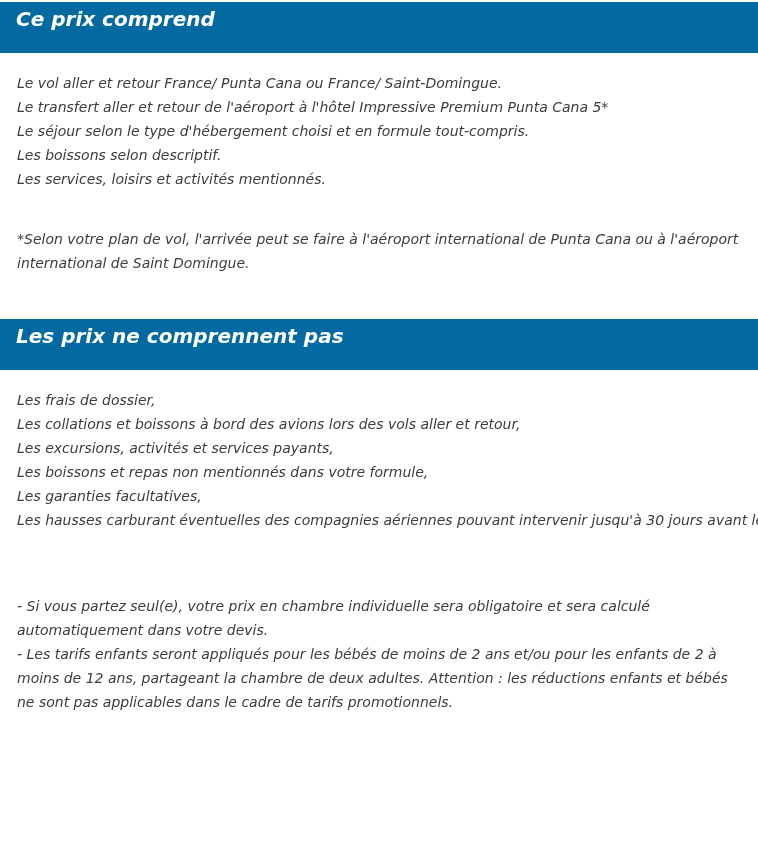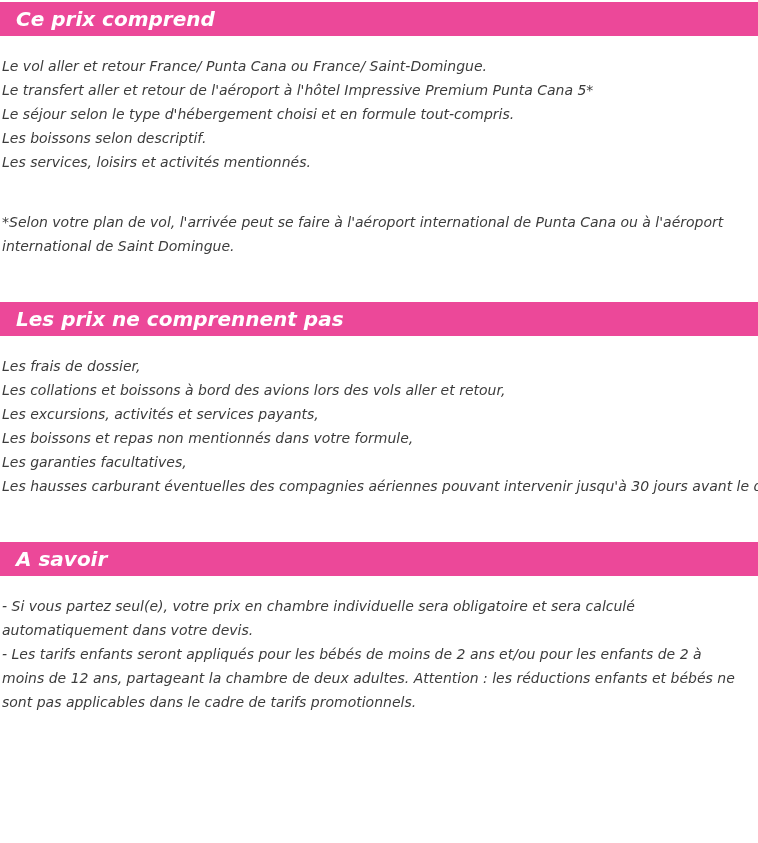--- a/index.html
+++ b/index.html
@@ -14,31 +14,31 @@
     color: #3c3c3c;
     overflow: hidden;
   }
   .section {
     margin: 0;
   }
   .section + .section {
     margin-top: 44px;
   }
   .section-header {
-    background: #ec4899;
+    background: #0369a1;
     color: #ffffff;
     font-size: 20px;
     line-height: 24px;
     font-weight: bold;
     font-style: italic;
-    padding: 5px 10px 5px 16px;
+    padding: 5px 10px 22px 16px;
     margin-top: 2px;
   }
   .section-body {
-    padding: 18px 12px 0 2px;
+    padding: 18px 12px 0 17px;
     font-style: italic;
     font-size: 14px;
     line-height: 24px;
   }
   .line {
     margin: 0;
     white-space: nowrap;
   }
   .para {
     margin: 0;
@@ -73,20 +73,17 @@
     <p class="line">Les frais de dossier,</p>
     <p class="line">Les collations et boissons à bord des avions lors des vols aller et retour,</p>
     <p class="line">Les excursions, activités et services payants,</p>
     <p class="line">Les boissons et repas non mentionnés dans votre formule,</p>
     <p class="line">Les garanties facultatives,</p>
     <p class="line">Les hausses carburant éventuelles des compagnies aériennes pouvant intervenir jusqu'à 30 jours avant le départ.</p>
   </div>
 </div>
 
 <div class="section">
-  <div class="section-header">
-    <span>A savoir</span>
-  </div>
   <div class="section-body">
     <p class="para">- Si vous partez seul(e), votre prix en chambre individuelle sera obligatoire et sera calculé automatiquement dans votre devis.</p>
     <p class="para">- Les tarifs enfants seront appliqués pour les bébés de moins de 2 ans et/ou pour les enfants de 2 à moins de 12 ans, partageant la chambre de deux adultes. Attention : les réductions enfants et bébés ne sont pas applicables dans le cadre de tarifs promotionnels.</p>
   </div>
 </div>
 
 </body></html>

